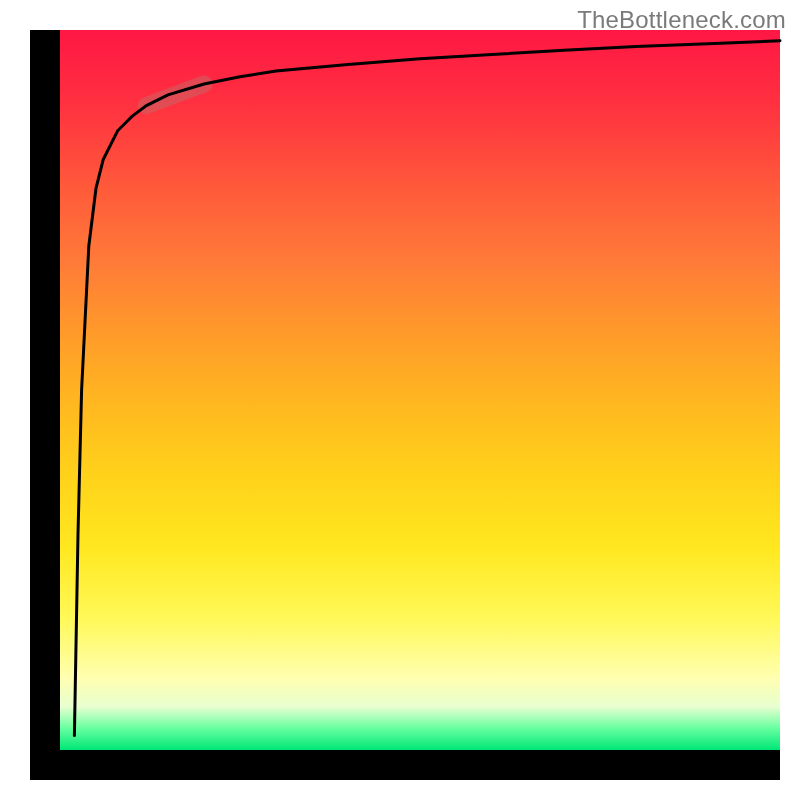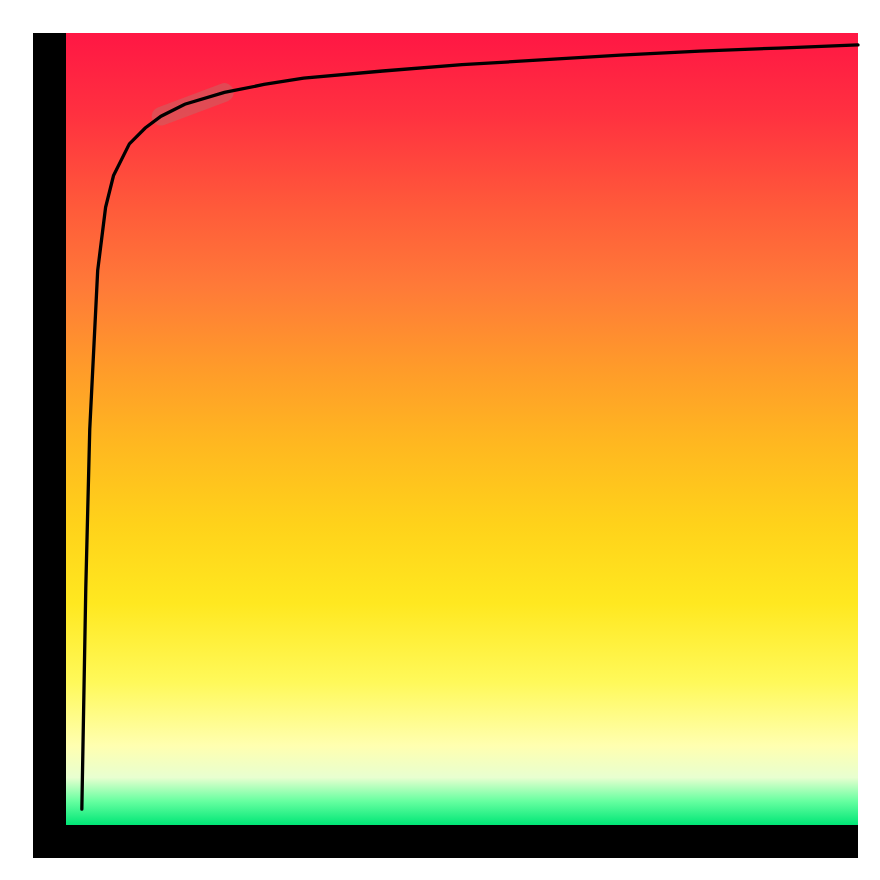--- a/index.html
+++ b/index.html
@@ -81,20 +81,21 @@
     fill: none;
     stroke: rgba(200, 100, 100, 0.55);
     stroke-width: 17;
     stroke-linecap: round;
   }
 </style>
 </head>
 <body>
 
 <div class="frame">
+  <div class="watermark">TheBottleneck.com</div>
 
   <div class="axis-left"></div>
 
   <div class="plot-area"></div>
 
   <svg class="curve-svg" viewBox="0 0 720 720" preserveAspectRatio="none">
     <path id="hl" class="highlight" d="M86.40 75.60 L144.00 54.00"></path>
     <path id="cv" class="curve-path" d="M14.40 705.60 L18.00 504.00 L21.60 360.00 L28.80 216.00 L36.00 158.40 L43.20 129.60 L57.60 100.80 L72.00 86.40 L86.40 75.60 L108.00 64.80 L144.00 54.00 L180.00 46.80 L216.00 41.04 L288.00 34.56 L360.00 28.80 L432.00 24.48 L504.00 20.16 L576.00 16.56 L648.00 13.68 L720.00 10.80"></path>
   </svg>
 

